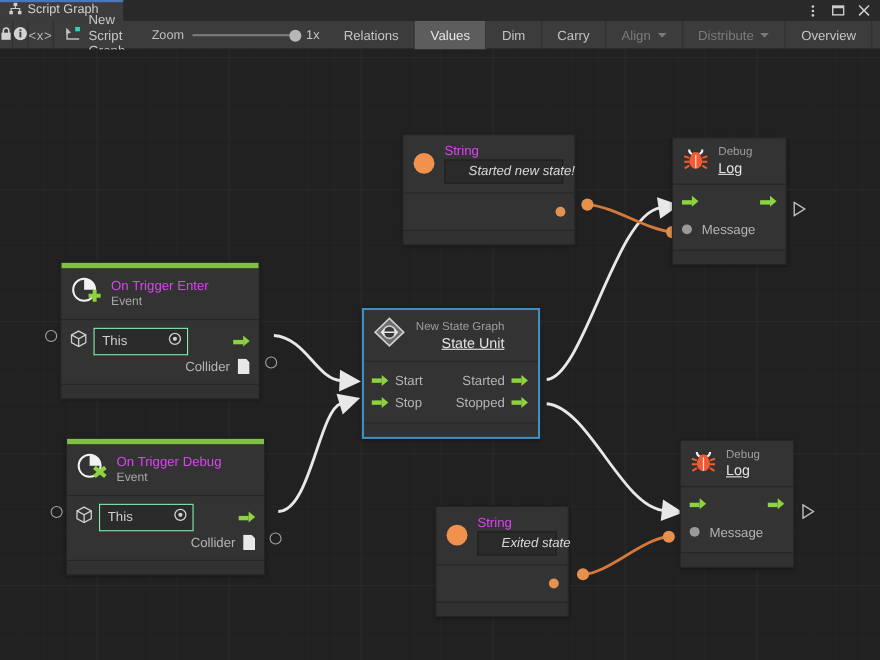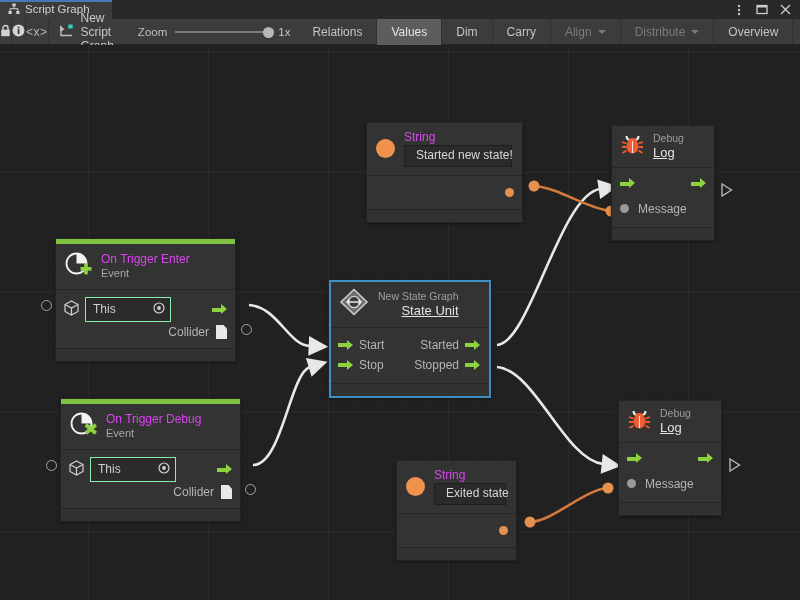--- a/index.html
+++ b/index.html
@@ -145,22 +145,23 @@
     border-left:6px solid #8dd33f;
   }
 
   .dot-grey { width: 9px; height: 9px; border-radius: 50%; background: #9a9a9a; flex:none;}
   .dot-orange-lg { width: 19px; height: 19px; border-radius: 50%; background: #f0924e; flex:none;}
   .dot-orange-sm { width: 9px; height: 9px; border-radius: 50%; background: #e5914f; flex:none;}
 
   .val-field {
     background: #2a2a2a; border: 1px solid #1e1e1e;
     color: #d8d8d8; font-size: 12px;
-    padding: 2px 7px 3px 11px; line-height: 15px;
+    padding: 2px 7px 3px 21px; line-height: 15px;
     white-space: nowrap;
+    font-style: italic;
   }
   .obj-field {
     display: flex; align-items: center; justify-content: space-between;
     background: #2b2b2b; border: 1px solid #86efac;
     padding: 2px 5px 3px 7px; min-width: 86px;
   }
   .obj-field .ofv { font-size: 12px; color: #cfcfcf; }
   .file-glyph {
     width: 11px; height: 14px; background: #e8e8e8; flex: none;
     clip-path: polygon(0 0, 68% 0, 100% 26%, 100% 100%, 0 100%);

